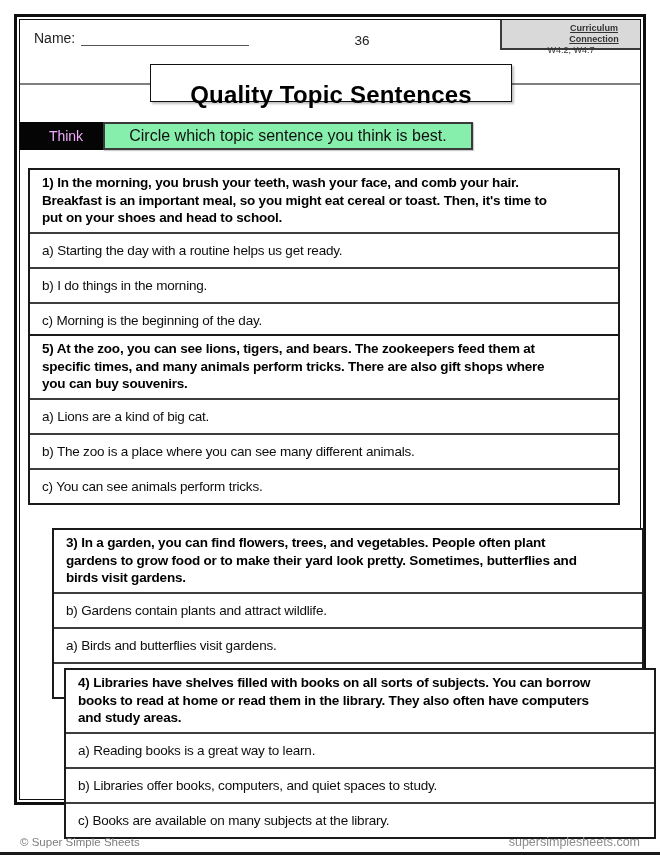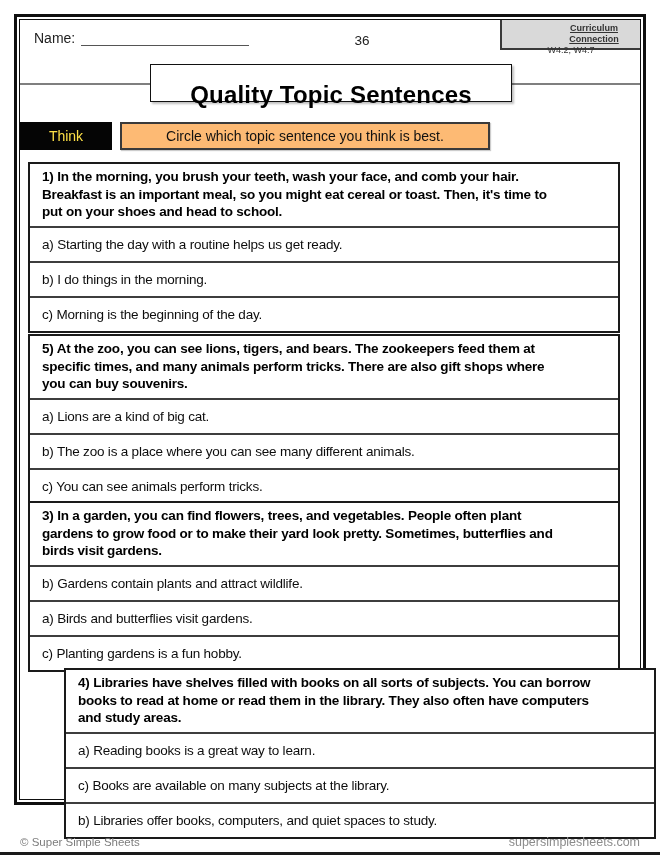--- a/index.html
+++ b/index.html
@@ -69,43 +69,43 @@
   }
   .title-text {
     font-size: 24px; font-weight: bold; color: #000;
     letter-spacing: 0.2px;
     margin-top: 24px;
   }
   
   .think-label {
     position: absolute; top: 102px; left: 0;
     width: 92px; height: 28px;
-    background: #050505; color: #fde047;
+    background: #050505; color: #f0abfc;
     font-size: 14px;
     display: flex; align-items: center; justify-content: center;
   }
   .instruction-box {
-    position: absolute; top: 102px; left: 100px;
+    position: absolute; top: 102px; left: 83px;
     width: 370px; height: 28px;
-    background: #fdba74;
+    background: #86efac;
     border: 2px solid #3a3a3a;
     box-shadow: 1px 1px 1px rgba(0,0,0,0.2);
-    font-size: 14px; color: #111;
+    font-size: 16px; color: #111;
     display: flex; align-items: center; justify-content: center;
   }
   
   .qblock {
     position: absolute; left: 8px;
     width: 592px;
     border: 2px solid #1a1a1a;
     background: #fff;
   }
-  .qblock.q1 { top: 142px; }
+  .qblock.q1 { top: 148px; }
   .qblock.q2 { top: 314px; }
-  .qblock.q3 { top: 481px; }
+  .qblock.q3 { top: 508px; margin-left: 24px; }
   .qblock.q4 { top: 648px; margin-left: 36px; }
   .qprompt {
     padding: 4px 12px 5px 12px;
     font-size: 13.5px; font-weight: bold; color: #000;
     line-height: 17.5px;
     white-space: pre-line;
     border-bottom: 2px solid #3d3d3d;
     letter-spacing: -0.2px;
   }
   .qopt {
@@ -182,22 +182,22 @@
       <div class="qopt">b) Gardens contain plants and attract wildlife.</div>
       <div class="qopt">a) Birds and butterflies visit gardens.</div>
       <div class="qopt">c) Planting gardens is a fun hobby.</div>
     </div>
 
     <div class="qblock q4">
       <div class="qprompt">4) Libraries have shelves filled with books on all sorts of subjects. You can borrow
 books to read at home or read them in the library. They also often have computers
 and study areas.</div>
       <div class="qopt">a) Reading books is a great way to learn.</div>
+      <div class="qopt">b) Libraries offer books, computers, and quiet spaces to study.</div>
       <div class="qopt">c) Books are available on many subjects at the library.</div>
-      <div class="qopt">b) Libraries offer books, computers, and quiet spaces to study.</div>
     </div>
 
   </div>
 </div>
 
 <div class="footer-copyright">© Super Simple Sheets</div>
 <div class="footer-site">supersimplesheets.com</div>
 <div class="bottom-rule"></div>
 
 </body></html>

